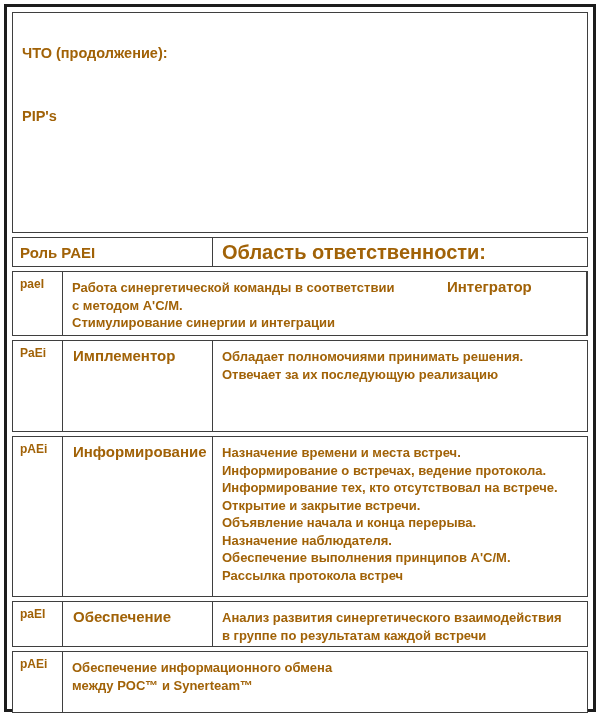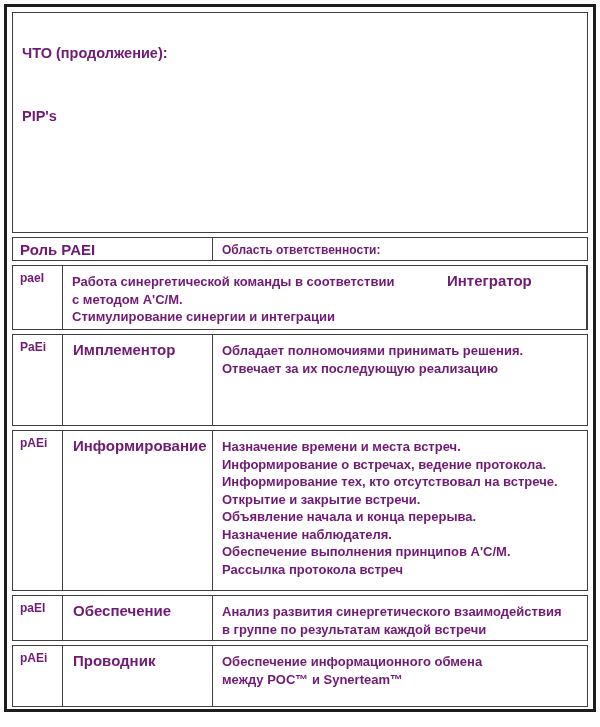--- a/index.html
+++ b/index.html
@@ -18,21 +18,21 @@
     top: 4px;
     width: 592px;
     height: 708px;
     box-sizing: border-box;
     border: 3px solid #1c1c1c;
     padding: 5px 5px 0 5px;
   }
   .content {
     display: flex;
     flex-direction: column;
-    color: #701a75;
+    color: #a16207;
     font-weight: 700;
   }
   .box {
     box-sizing: border-box;
     border: 1.5px solid #3f3f3f;
     background: #ffffff;
   }
   .topbox {
     height: 221px;
     padding: 9px 10px 0 9px;
@@ -59,21 +59,21 @@
   .divr { border-right: 1.5px solid #3f3f3f; }
   .hrole {
     width: 200px;
     font-size: 15px;
     padding: 3px 0 2px 7px;
     display: flex;
     align-items: center;
   }
   .harea {
     flex: 1;
-    font-size: 12px;
+    font-size: 20px;
     padding: 3px 0 2px 9px;
     display: flex;
     align-items: center;
   }
   .code {
     width: 50px;
     font-size: 12px;
     padding: 5px 2px 0 7px;
     letter-spacing: 0px;
   }
@@ -137,19 +137,18 @@
 
     <div class="box trow r4">
       <div class="cell code divr">paEI</div>
       <div class="cell role divr">Обеспечение</div>
       <div class="cell desc">Анализ развития синергетического взаимодействия
 в группе по результатам каждой встречи</div>
     </div>
 
     <div class="box trow r5">
       <div class="cell code divr">pAEi</div>
-      <div class="cell role divr">Проводник</div>
       <div class="cell desc">Обеспечение информационного обмена
 между POC™ и Synerteam™</div>
     </div>
 
   </div>
 </div>
 
 </body></html>

